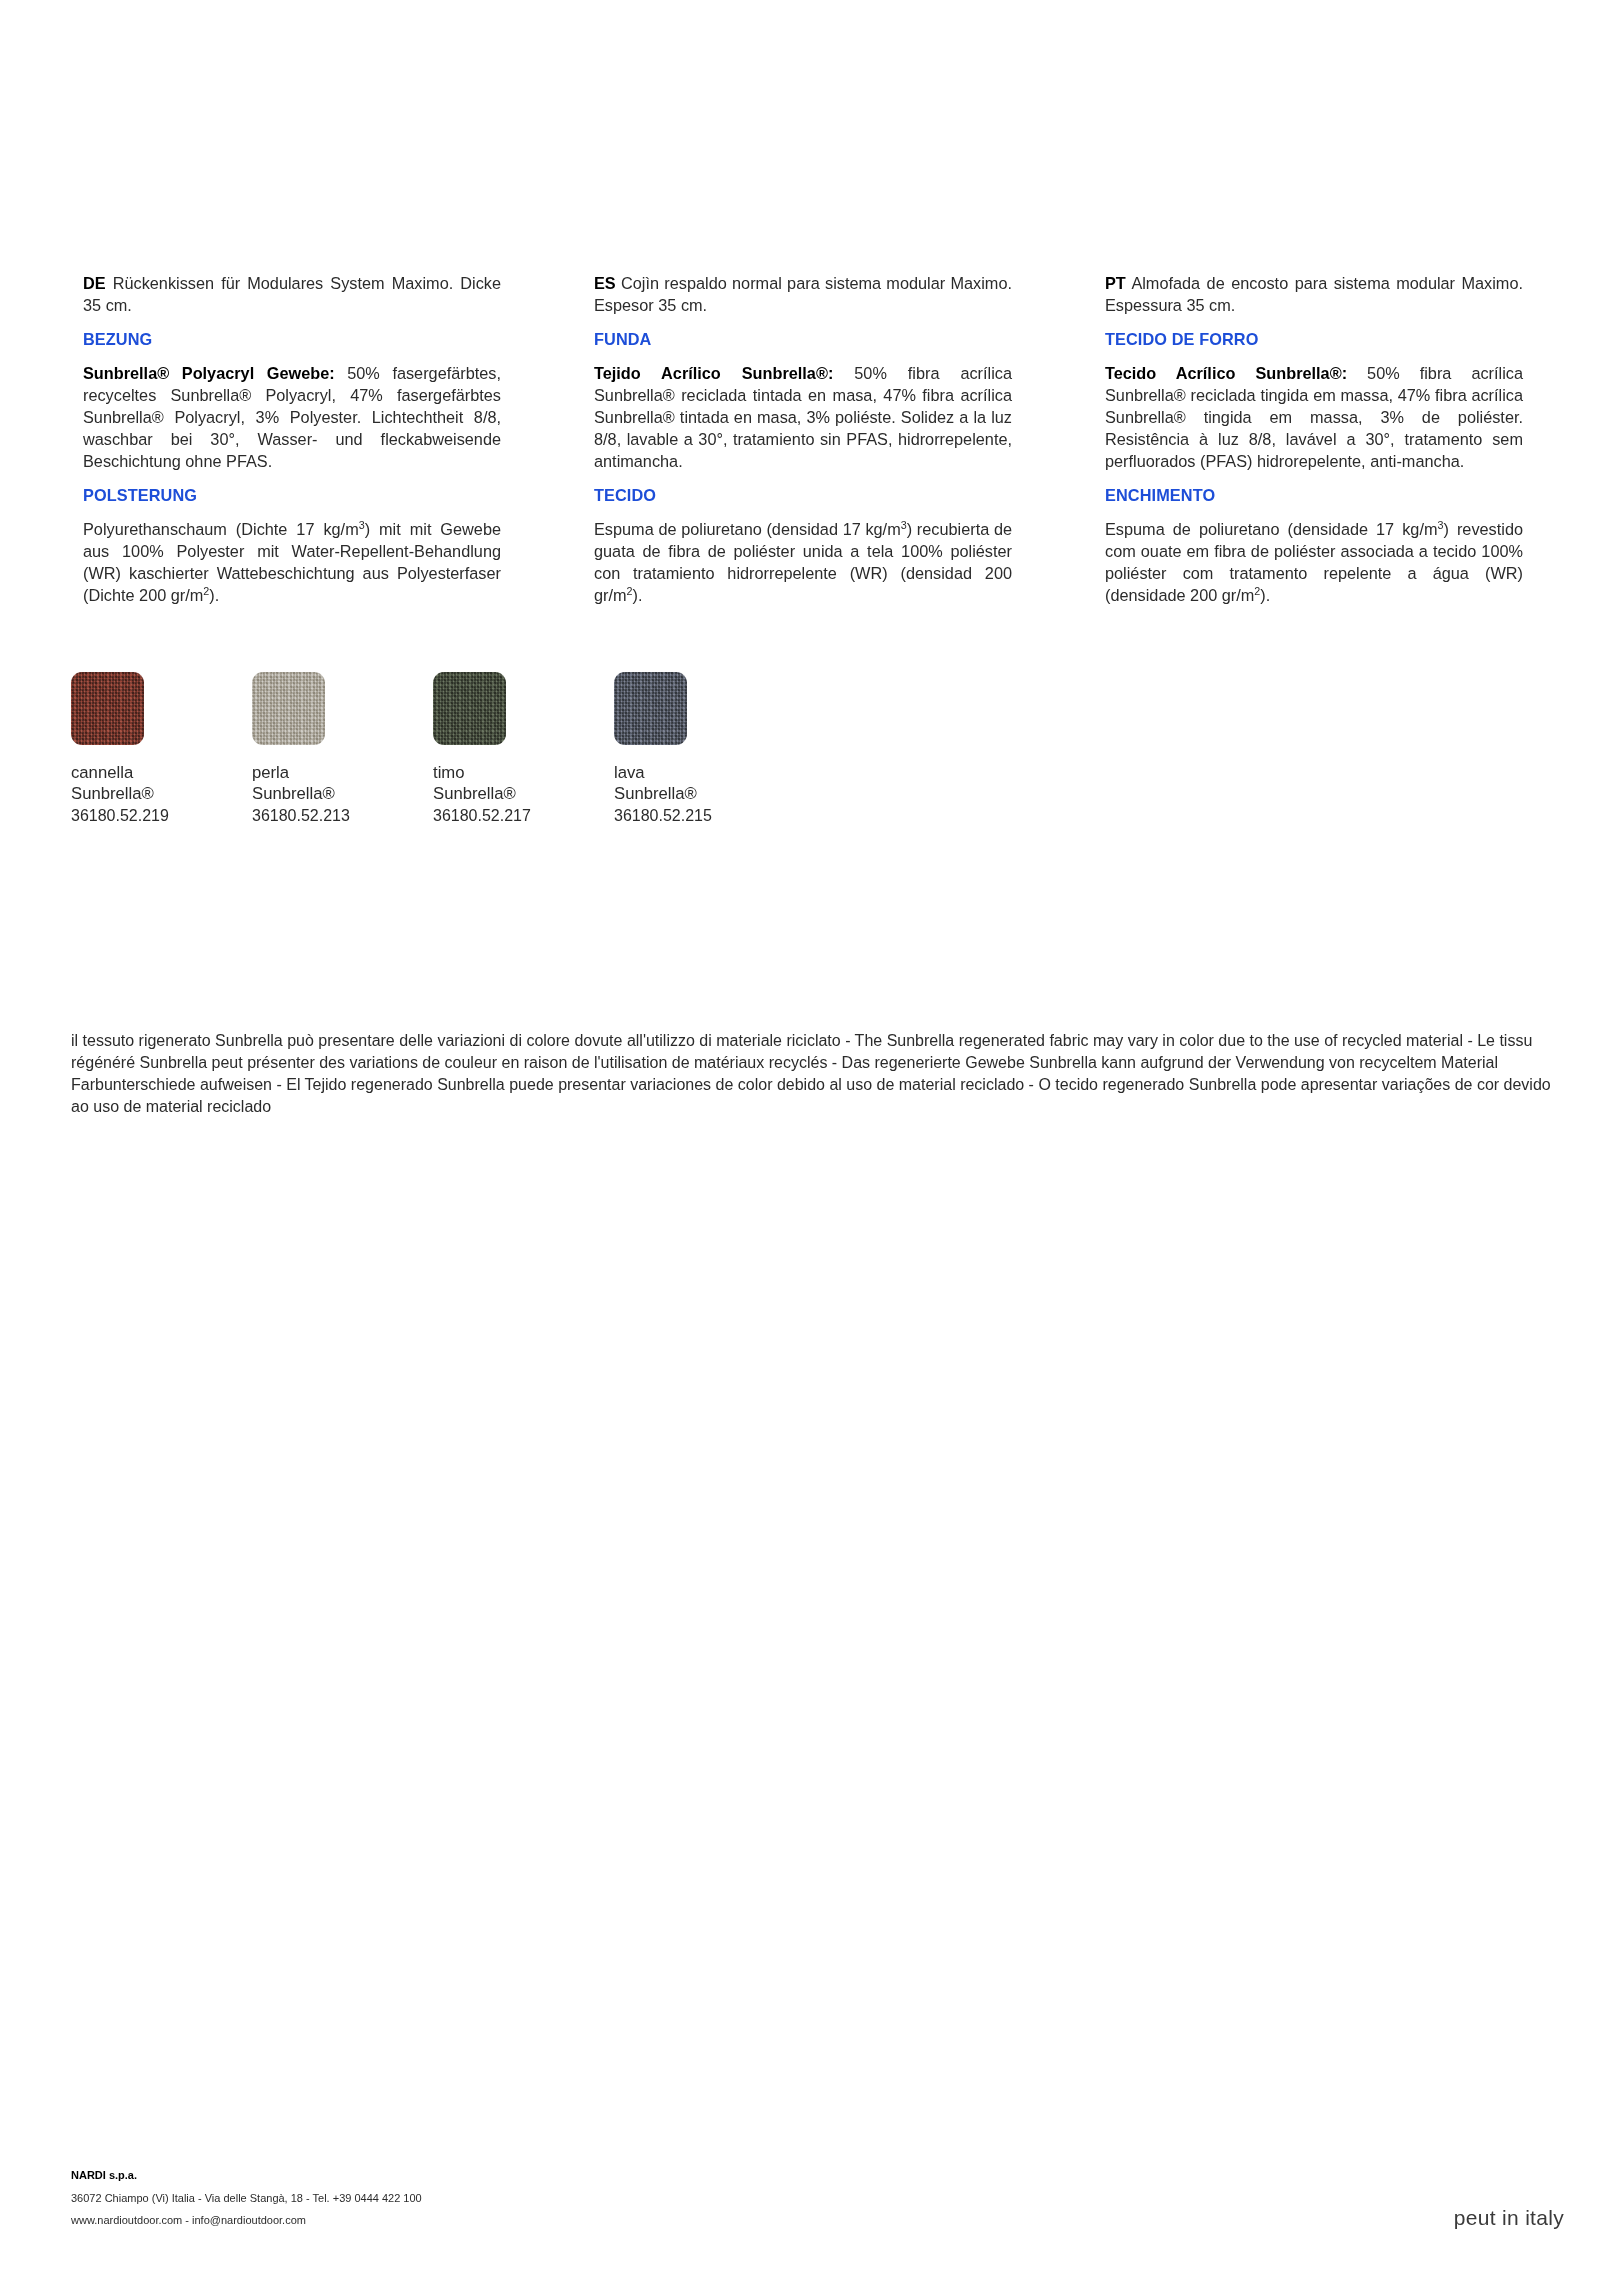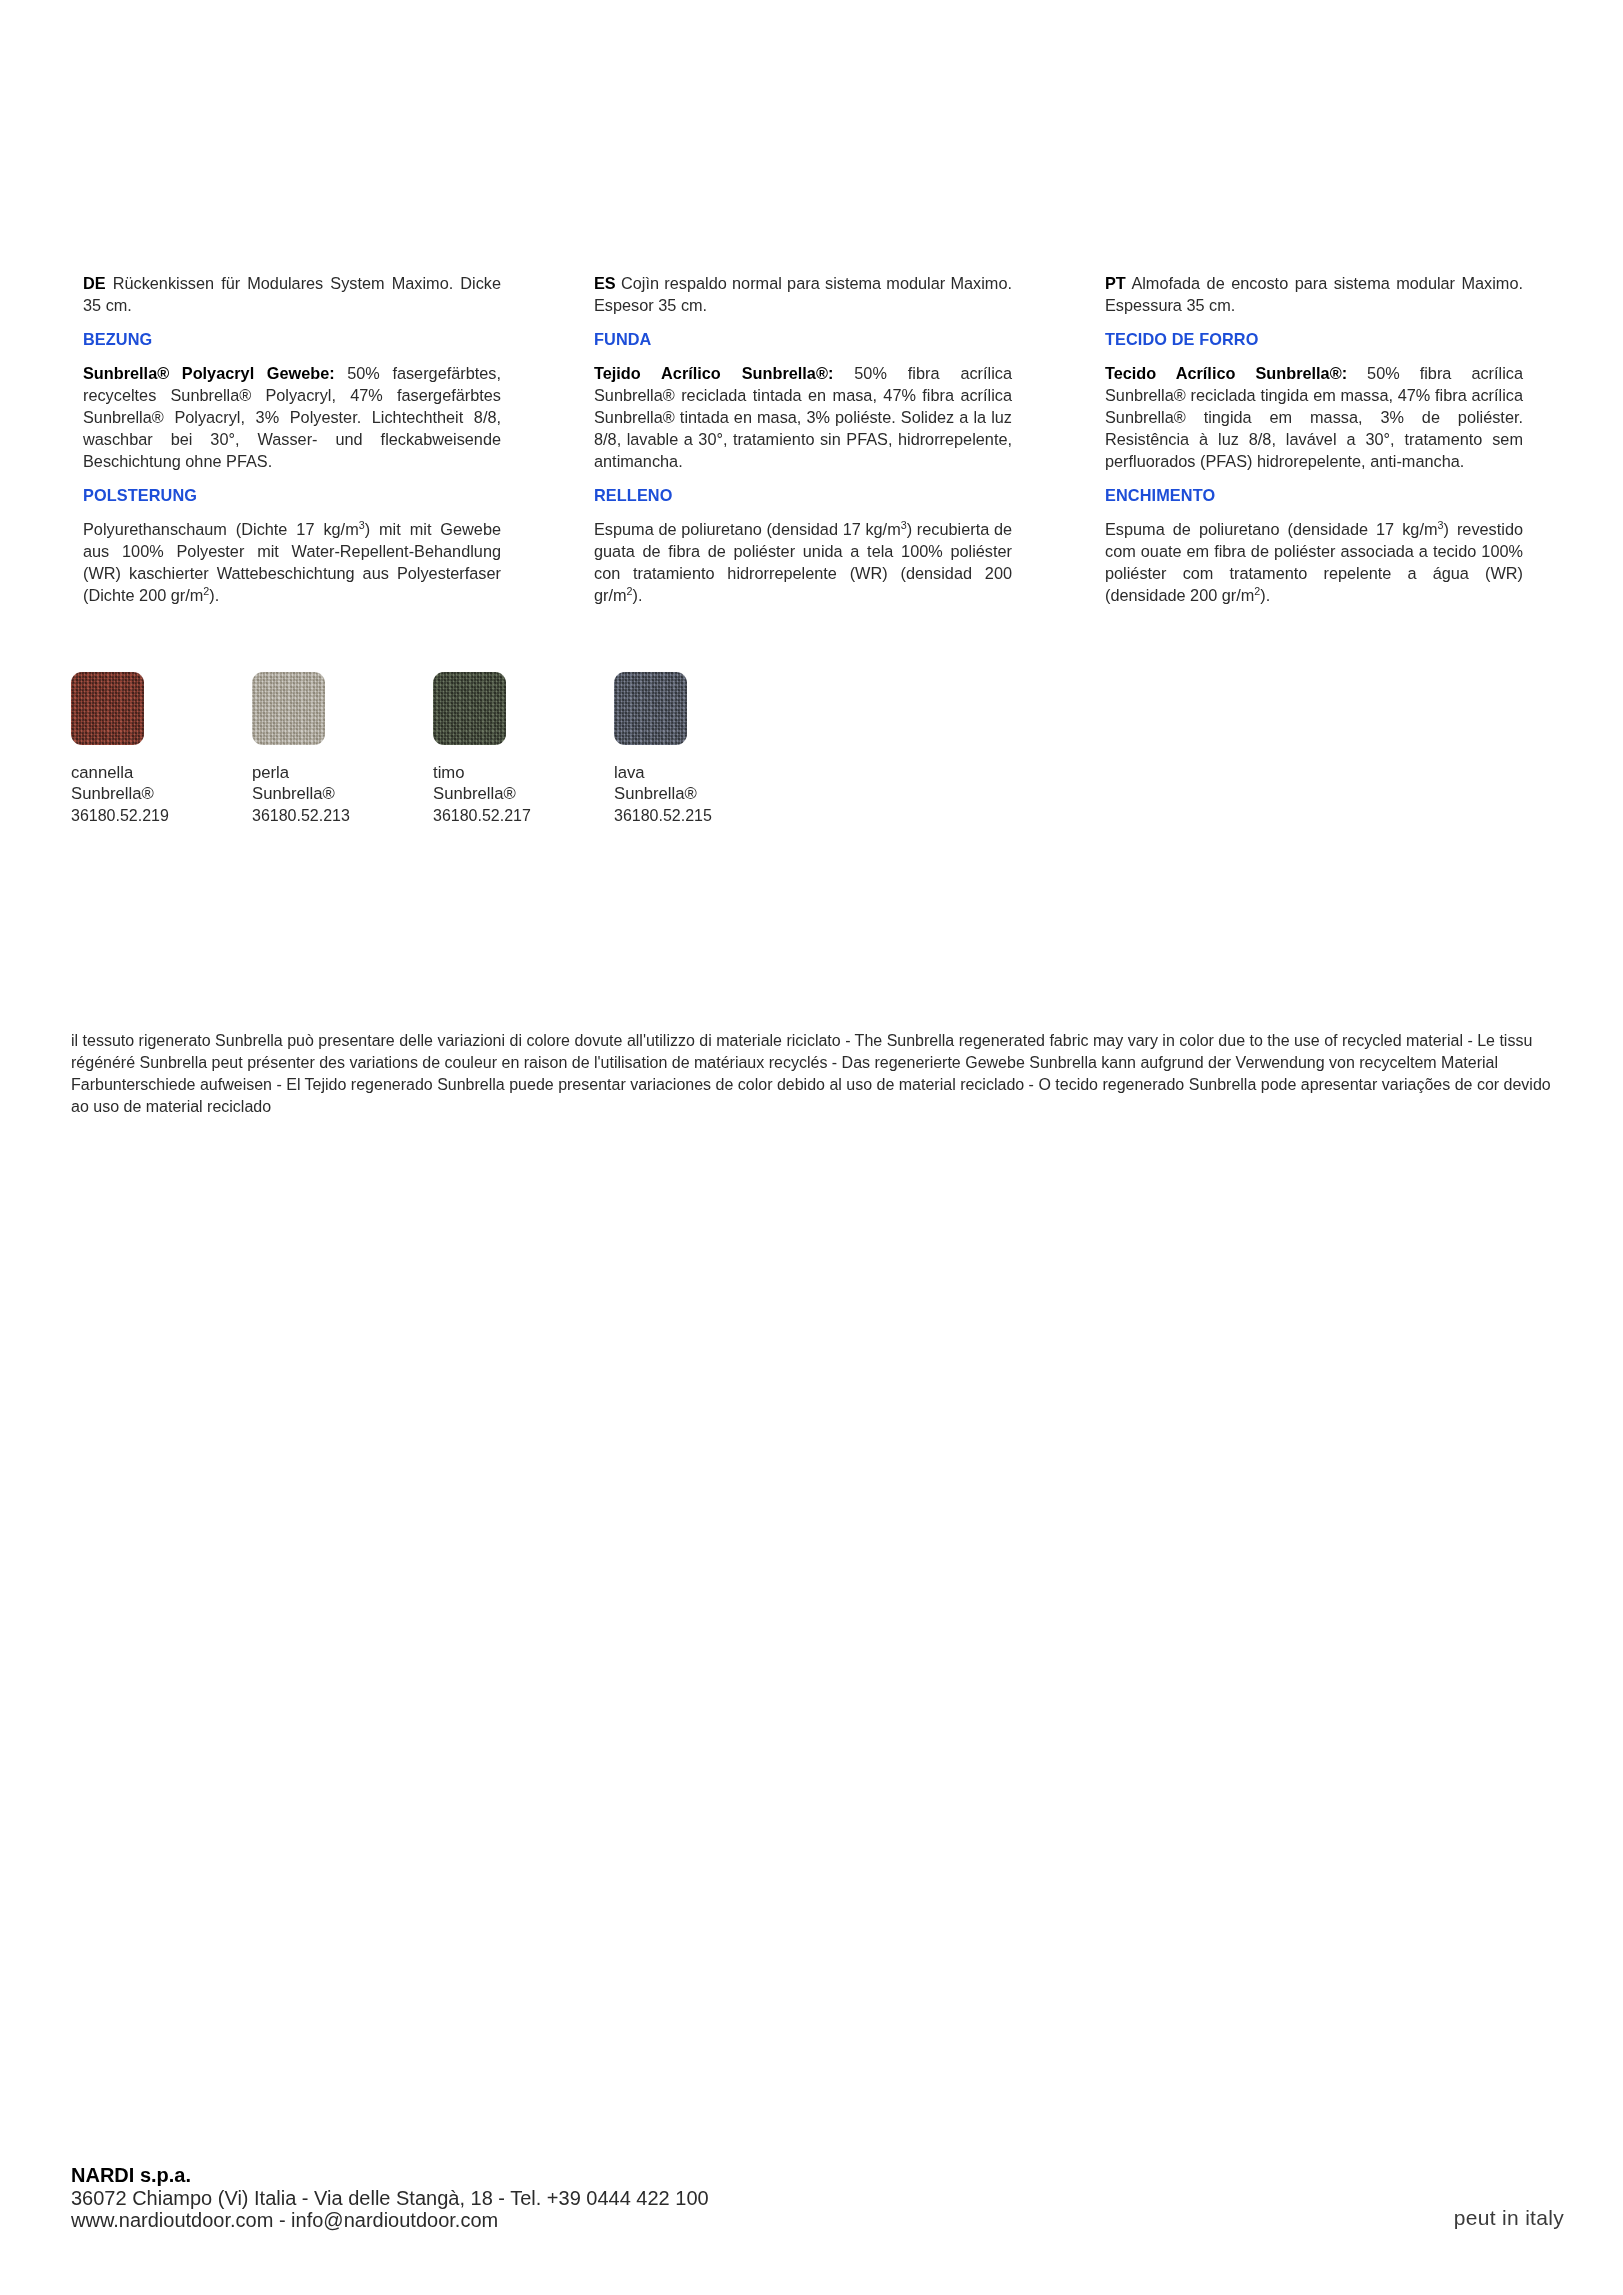--- a/index.html
+++ b/index.html
@@ -148,21 +148,21 @@
   #footer {
     position: absolute;
     left: 71px;
     top: 2164px;
     width: 1493px;
     display: flex;
     justify-content: space-between;
     align-items: flex-end;
   }
   .footer-company {
-    font-size: 20px;
+    font-size: 11px;
     line-height: 22.5px;
     color: #2b2b2b;
   }
   .footer-company .bold-name {
     font-weight: bold;
     color: #000;
   }
   .footer-made {
     font-size: 21px;
     color: #3a3a3a;
@@ -180,21 +180,21 @@
     <p class="spec-heading">BEZUNG</p>
     <p class="spec-body"><span class="spec-lead">Sunbrella® Polyacryl Gewebe:</span><span> 50% fasergefärbtes, recyceltes Sunbrella® Polyacryl, 47% fasergefärbtes Sunbrella® Polyacryl, 3% Polyester. Lichtechtheit 8/8, waschbar bei 30°, Wasser- und fleckabweisende Beschichtung ohne PFAS.</span></p>
     <p class="spec-heading">POLSTERUNG</p>
     <p class="spec-body"><span>Polyurethanschaum (Dichte 17 kg/m</span><sup>3</sup><span>) mit mit Gewebe aus 100% Polyester mit Water-Repellent-Behandlung (WR) kaschierter Wattebeschichtung aus Polyesterfaser (Dichte 200 gr/m</span><sup>2</sup><span>).</span></p>
   </div>
 
   <div class="spec-col">
     <p class="spec-intro"><span class="lang-tag">ES</span> <span>Cojìn respaldo normal para sistema modular Maximo. Espesor 35 cm.</span></p>
     <p class="spec-heading">FUNDA</p>
     <p class="spec-body"><span class="spec-lead">Tejido Acrílico Sunbrella®:</span><span> 50% fibra acrílica Sunbrella® reciclada tintada en masa, 47% fibra acrílica Sunbrella® tintada en masa, 3% poliéste. Solidez a la luz 8/8, lavable a 30°, tratamiento sin PFAS, hidrorrepelente, antimancha.</span></p>
-    <p class="spec-heading">RELLENO</p>
+    <p class="spec-heading">TECIDO</p>
     <p class="spec-body"><span>Espuma de poliuretano (densidad 17 kg/m</span><sup>3</sup><span>) recubierta de guata de fibra de poliéster unida a tela 100% poliéster con tratamiento hidrorrepelente (WR) (densidad 200 gr/m</span><sup>2</sup><span>).</span></p>
   </div>
 
   <div class="spec-col">
     <p class="spec-intro"><span class="lang-tag">PT</span> <span>Almofada de encosto para sistema modular Maximo. Espessura 35 cm.</span></p>
     <p class="spec-heading">TECIDO DE FORRO</p>
     <p class="spec-body"><span class="spec-lead">Tecido Acrílico Sunbrella®:</span><span> 50% fibra acrílica Sunbrella® reciclada tingida em massa, 47% fibra acrílica Sunbrella® tingida em massa, 3% de poliéster. Resistência à luz 8/8, lavável a 30°, tratamento sem perfluorados (PFAS) hidrorepelente, anti-mancha.</span></p>
     <p class="spec-heading">ENCHIMENTO</p>
     <p class="spec-body"><span>Espuma de poliuretano (densidade 17 kg/m</span><sup>3</sup><span>) revestido com ouate em fibra de poliéster associada a tecido 100% poliéster com tratamento repelente a água (WR) (densidade 200 gr/m</span><sup>2</sup><span>).</span></p>
   </div>

